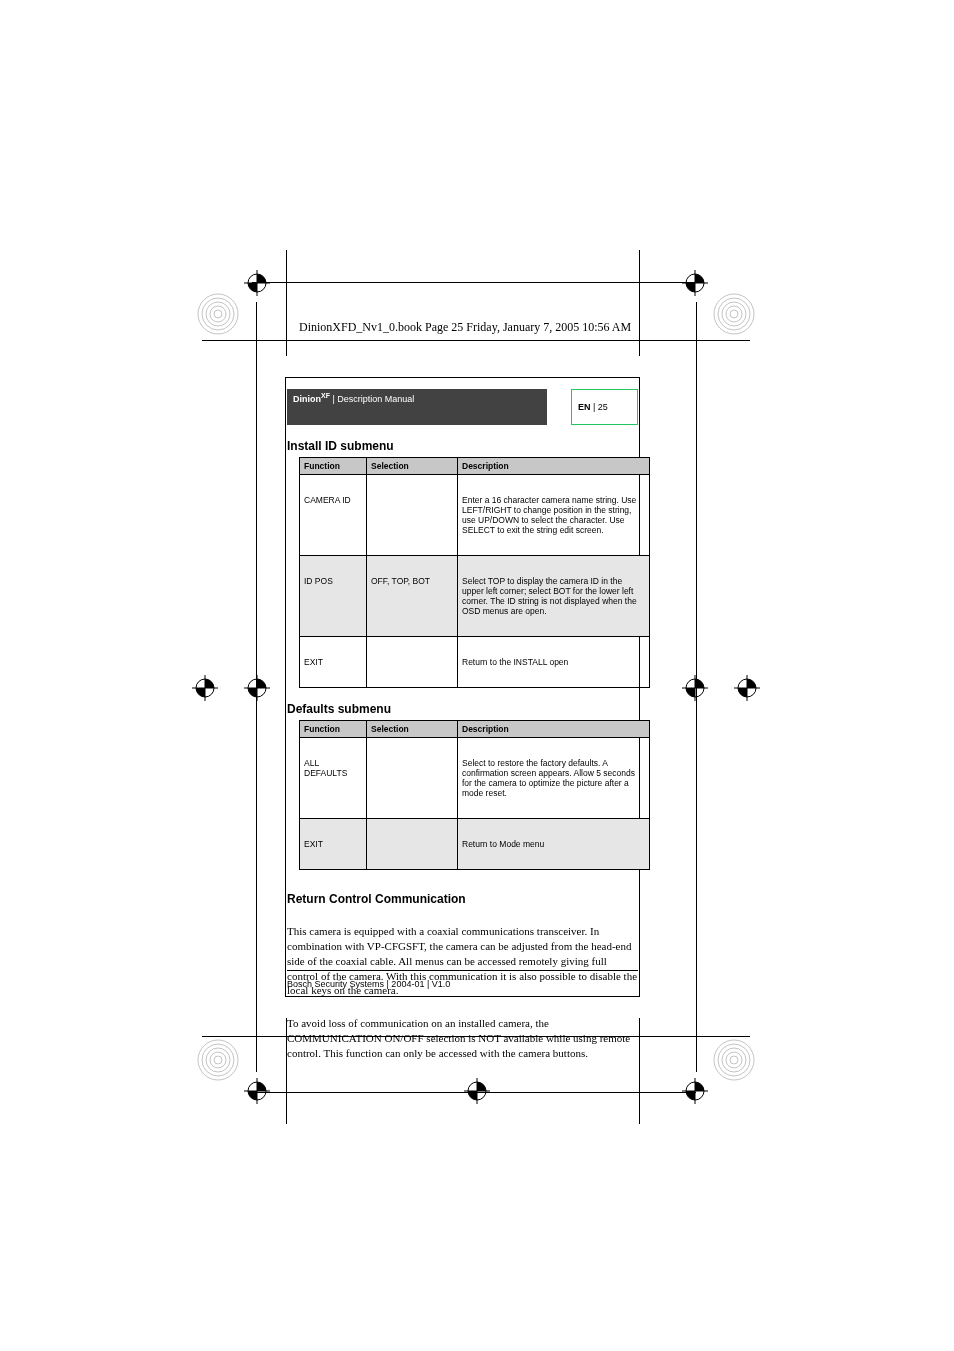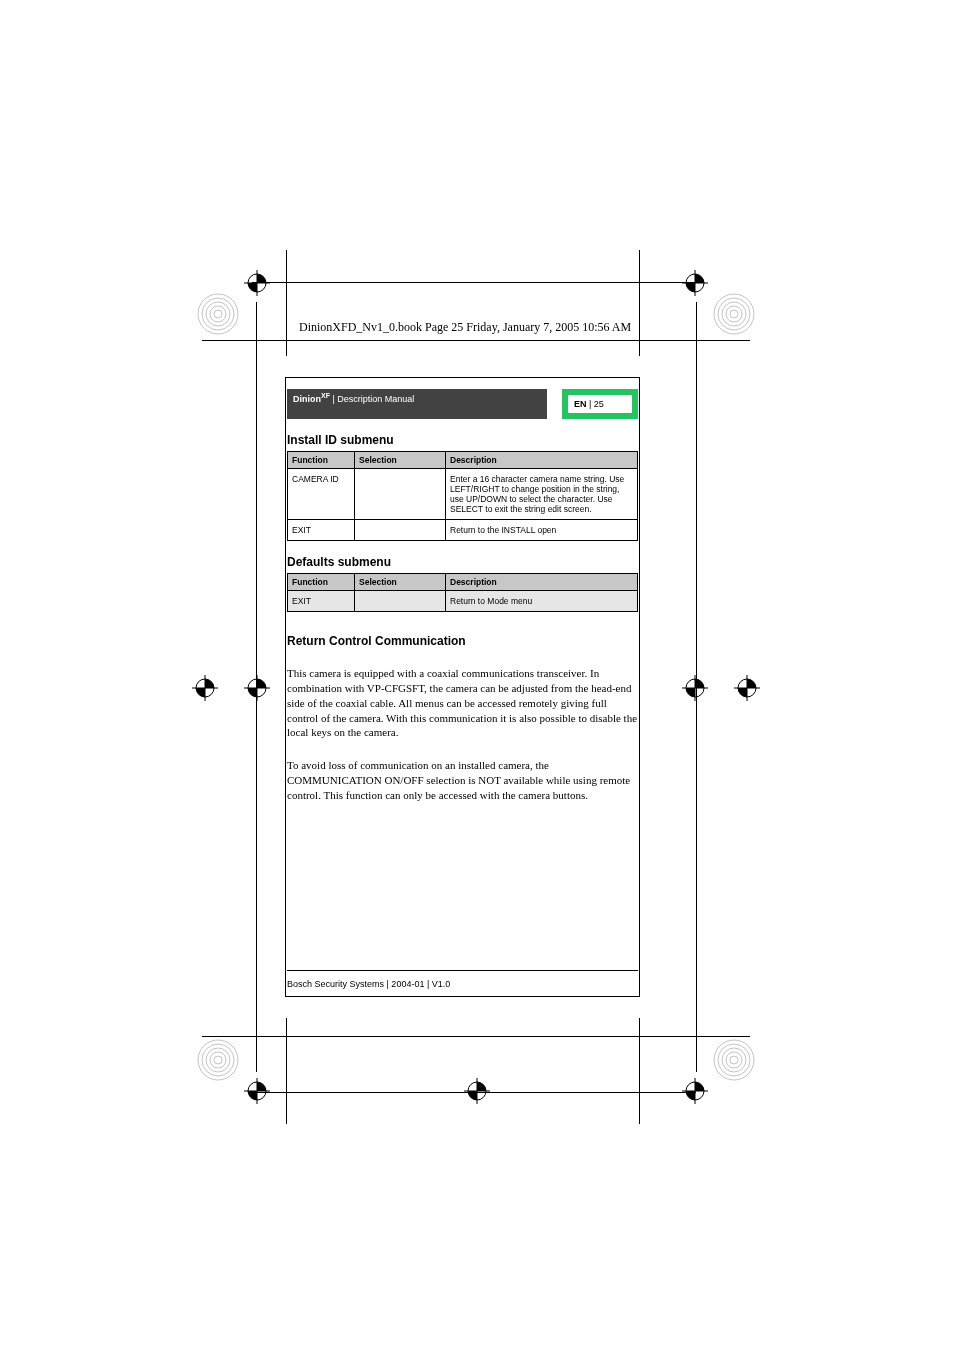--- a/index.html
+++ b/index.html
@@ -59,51 +59,52 @@
     font-size:9px;
     font-weight:bold;
     padding:3px 6px;
     flex: 0 0 260px;
     box-sizing:border-box;
     white-space:nowrap;
   }
   .header-left .xf { font-weight:bold; vertical-align:super; font-size:7px; }
   .header-left .thin { font-weight:normal; }
   .header-right {
-    border:6px solid #22c55e;
+    border:1px solid #22c55e;
     font-size:9px;
     font-weight:bold;
-    padding:4px 6px;
-    margin-left:15px;
+    padding:12px 6px;
+    margin-left:24px;
     flex:1;
     box-sizing:border-box;
     text-align:left;
     white-space:nowrap;
   }
   .header-right .pn { font-weight:normal; }
   h3.section {
     font-size:12px;
     font-weight:bold;
     margin:14px 0 4px 0;
   }
   table.menu {
     border-collapse:collapse;
     width:100%;
     font-size:8.5px;
+    margin-left:12px;
   }
   table.menu th {
     background:#c7c7c7;
     text-align:left;
     font-weight:bold;
     border:1px solid #000;
     padding:3px 4px;
   }
   table.menu td {
     border:1px solid #000;
-    padding:5px 4px;
+    padding:20px 4px;
     vertical-align:top;
   }
   table.menu tr.shade td { background:#e6e6e6; }
   .col-func { width:58px; }
   .col-sel { width:82px; }
   .body-text {
     font-family:"Times New Roman", Times, serif;
     font-size:11px;
     line-height:1.35;
     margin-top:18px;
@@ -150,38 +151,48 @@
           <th class="col-sel">Selection</th>
           <th>Description</th>
         </tr>
       </thead>
       <tbody>
         <tr>
           <td>CAMERA ID</td>
           <td></td>
           <td>Enter a 16 character camera name string. Use LEFT/RIGHT to change position in the string, use UP/DOWN to select the character. Use SELECT to exit the string edit screen.</td>
         </tr>
+        <tr class="shade">
+          <td>ID POS</td>
+          <td>OFF, TOP, BOT</td>
+          <td>Select TOP to display the camera ID in the upper left corner; select BOT for the lower left corner. The ID string is not displayed when the OSD menus are open.</td>
+        </tr>
         <tr>
           <td>EXIT</td>
           <td></td>
           <td>Return to the INSTALL open</td>
         </tr>
       </tbody>
     </table>
 
     <h3 class="section">Defaults submenu</h3>
     <table class="menu">
       <thead>
         <tr>
           <th class="col-func">Function</th>
           <th class="col-sel">Selection</th>
           <th>Description</th>
         </tr>
       </thead>
       <tbody>
+        <tr>
+          <td>ALL DEFAULTS</td>
+          <td></td>
+          <td>Select to restore the factory defaults. A confirmation screen appears. Allow 5 seconds for the camera to optimize the picture after a mode reset.</td>
+        </tr>
         <tr class="shade">
           <td>EXIT</td>
           <td></td>
           <td>Return to Mode menu</td>
         </tr>
       </tbody>
     </table>
 
     <h3 class="section" style="margin-top:22px;">Return Control Communication</h3>
     <div class="body-text">This camera is equipped with a coaxial communications transceiver. In combination with VP-CFGSFT, the camera can be adjusted from the head-end side of the coaxial cable. All menus can be accessed remotely giving full control of the camera. With this communication it is also possible to disable the local keys on the camera.</div>

